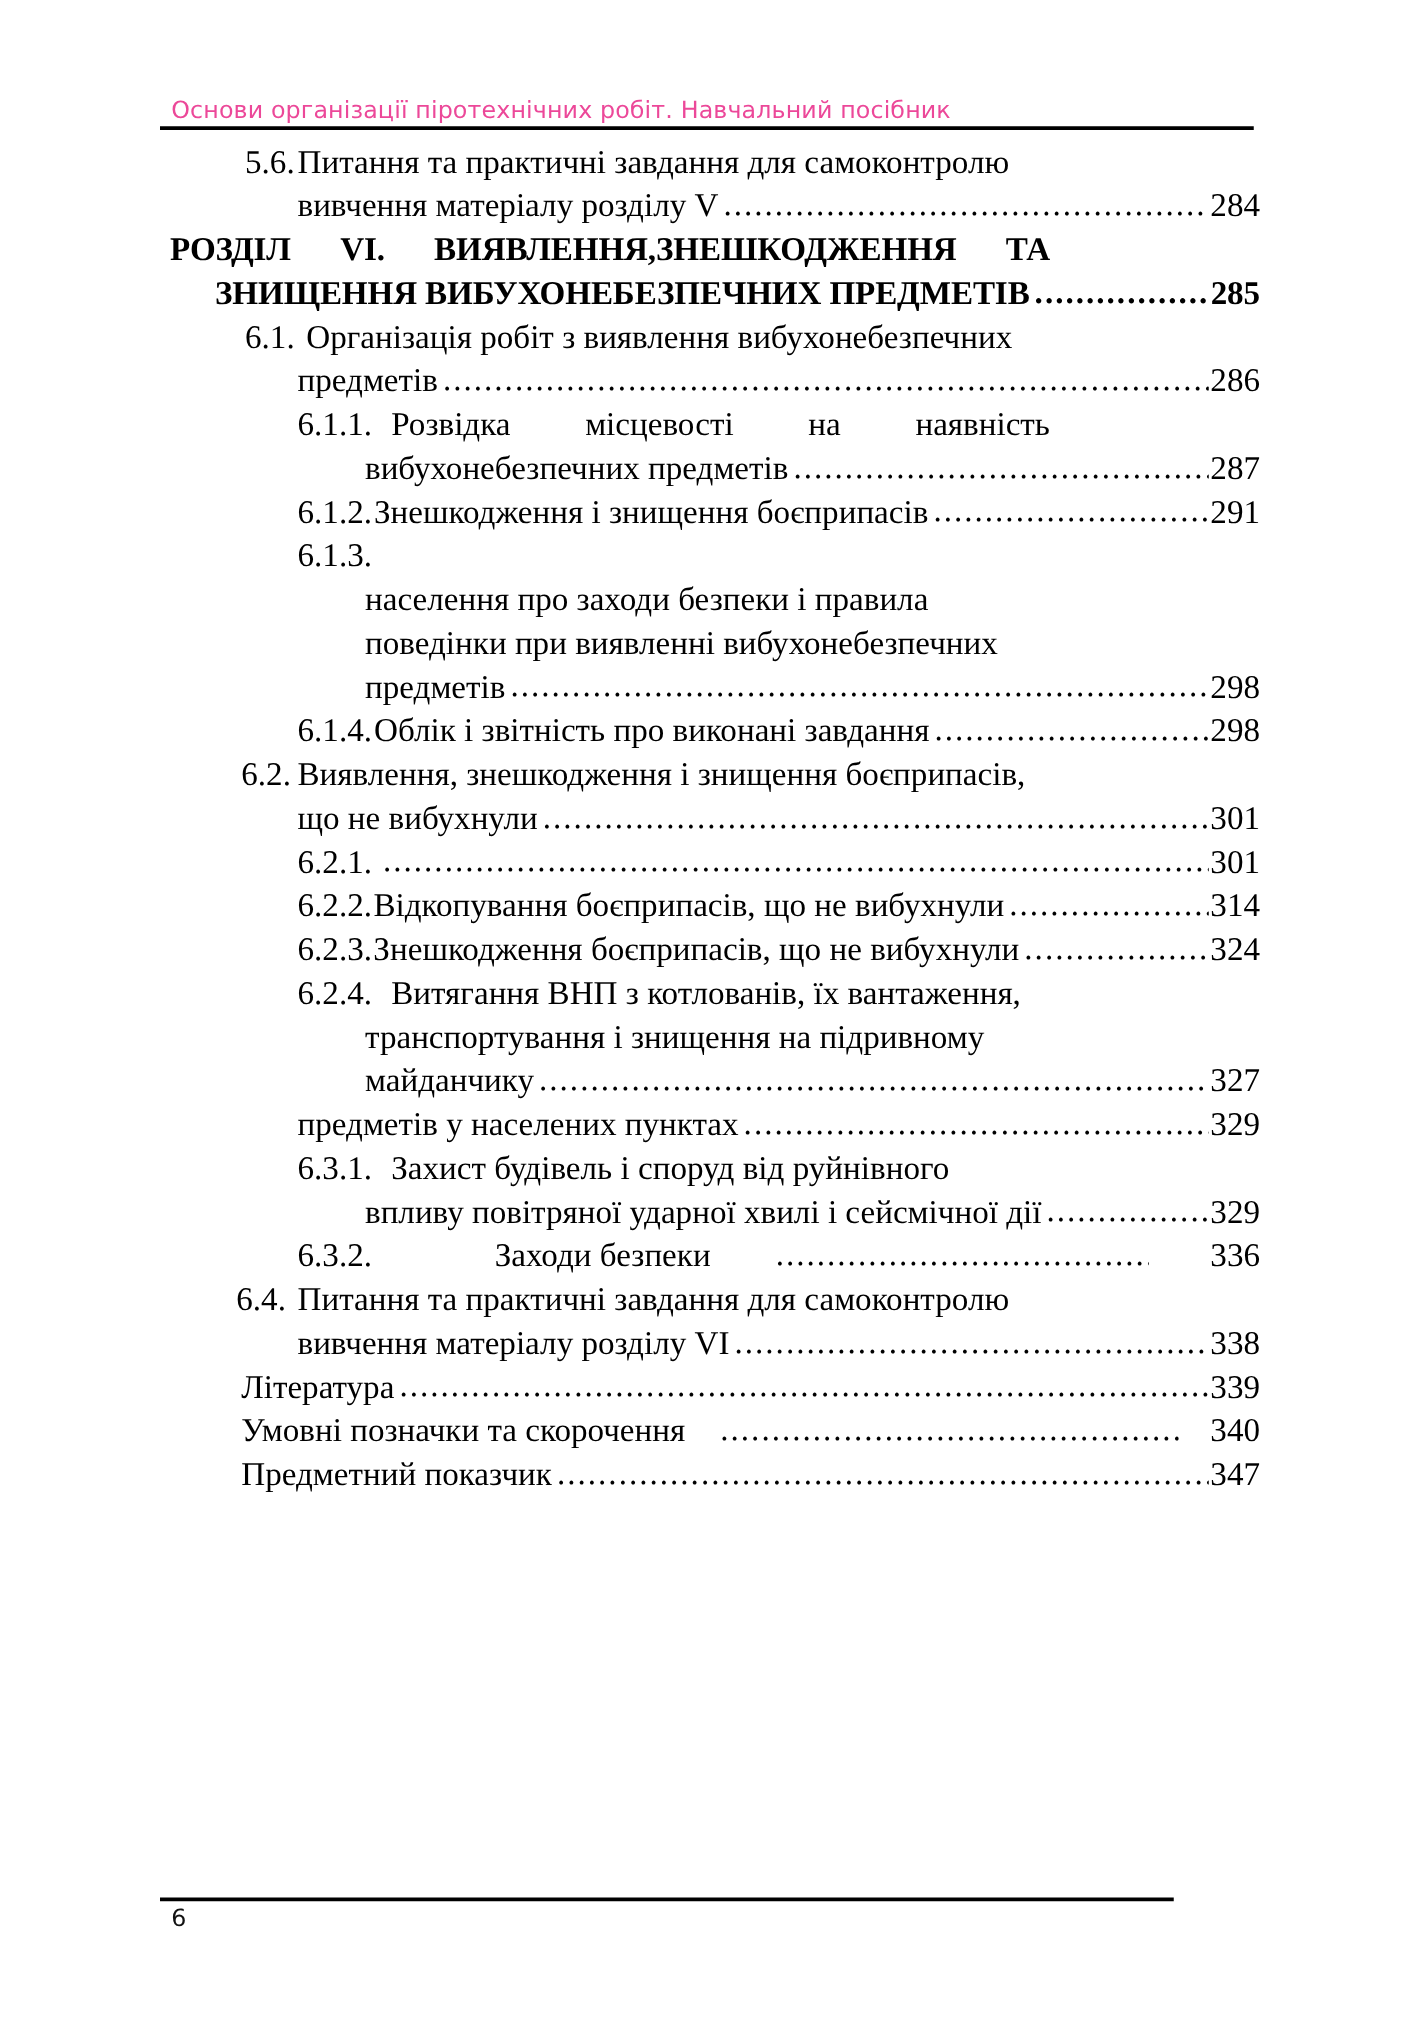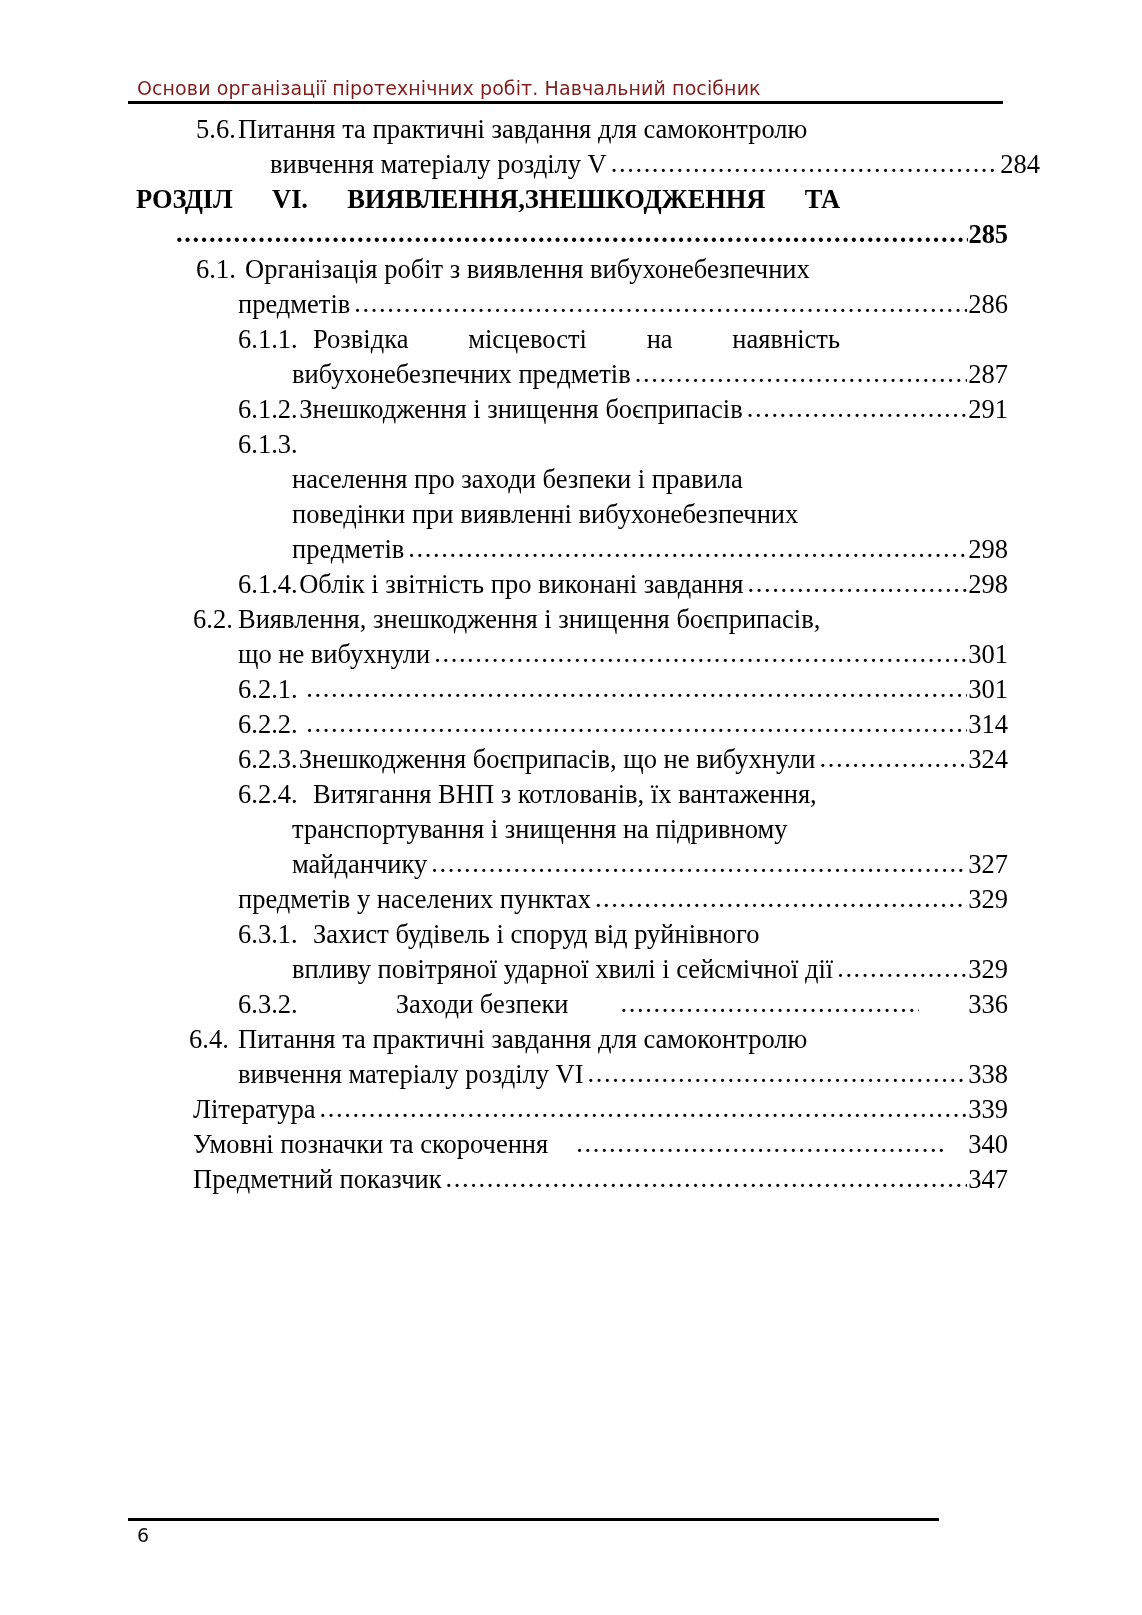--- a/index.html
+++ b/index.html
@@ -24,21 +24,21 @@
   
   .running-header {
     position: absolute;
     left: 137px;
     top: 76px;
     width: 866px;
     font-family: "DejaVu Sans", "Liberation Sans", sans-serif;
     font-size: 19px;
     line-height: 24px;
     letter-spacing: 0.1px;
-    color: #7f1d1d;
+    color: #ec4899;
     white-space: nowrap;
   }
   .header-rule {
     position: absolute;
     left: 128px;
     top: 101px;
     width: 875px;
     height: 3px;
     background: #000;
   }
@@ -140,39 +140,40 @@
   <div class="toc">
 
     <div class="toc-entry">
       <div class="line">
         <span class="num" style="left:196px;">5.6.</span>
         <span class="txt spread" style="left:238px;width:602px;">
           <span>Питання та практичні завдання для самоконтролю</span>
         </span>
       </div>
       <div class="line">
-        <span class="leader-row" style="left:238px;width:770px;margin-left:32px;">
+        <span class="leader-row" style="left:238px;width:770px;">
           <span>вивчення матеріалу розділу V</span>
           <span class="leader">.......................................................................................................................</span>
           <span class="pageno">284</span>
         </span>
       </div>
     </div>
 
     <div class="toc-entry">
       <div class="line bold">
         <span class="txt spread" style="left:136px;width:704px;">
           <span>РОЗДІЛ</span>
           <span>VI.</span>
           <span>ВИЯВЛЕННЯ,ЗНЕШКОДЖЕННЯ</span>
           <span>ТА</span>
         </span>
       </div>
       <div class="line bold">
         <span class="leader-row" style="left:172px;width:836px;">
+          <span>ЗНИЩЕННЯ ВИБУХОНЕБЕЗПЕЧНИХ ПРЕДМЕТІВ</span>
           <span class="leader">.......................................................................................................................</span>
           <span class="pageno">285</span>
         </span>
       </div>
     </div>
 
     <div class="toc-entry">
       <div class="line">
         <span class="num" style="left:196px;">6.1.</span>
         <span class="txt spread" style="left:245px;width:595px;">
@@ -277,20 +278,21 @@
           <span class="pageno">301</span>
         </span>
       </div>
     </div>
 
     <div class="toc-entry">
       <div class="line">
         <span class="leader-row" style="left:238px;width:770px;">
           <span>6.2.2.</span>
           <span style="width:7px;"></span>
+          <span>Відкопування боєприпасів, що не вибухнули</span>
           <span class="leader">.......................................................................................................................</span>
           <span class="pageno">314</span>
         </span>
       </div>
     </div>
 
     <div class="toc-entry">
       <div class="line">
         <span class="leader-row" style="left:238px;width:770px;">
           <span>6.2.3.</span>

